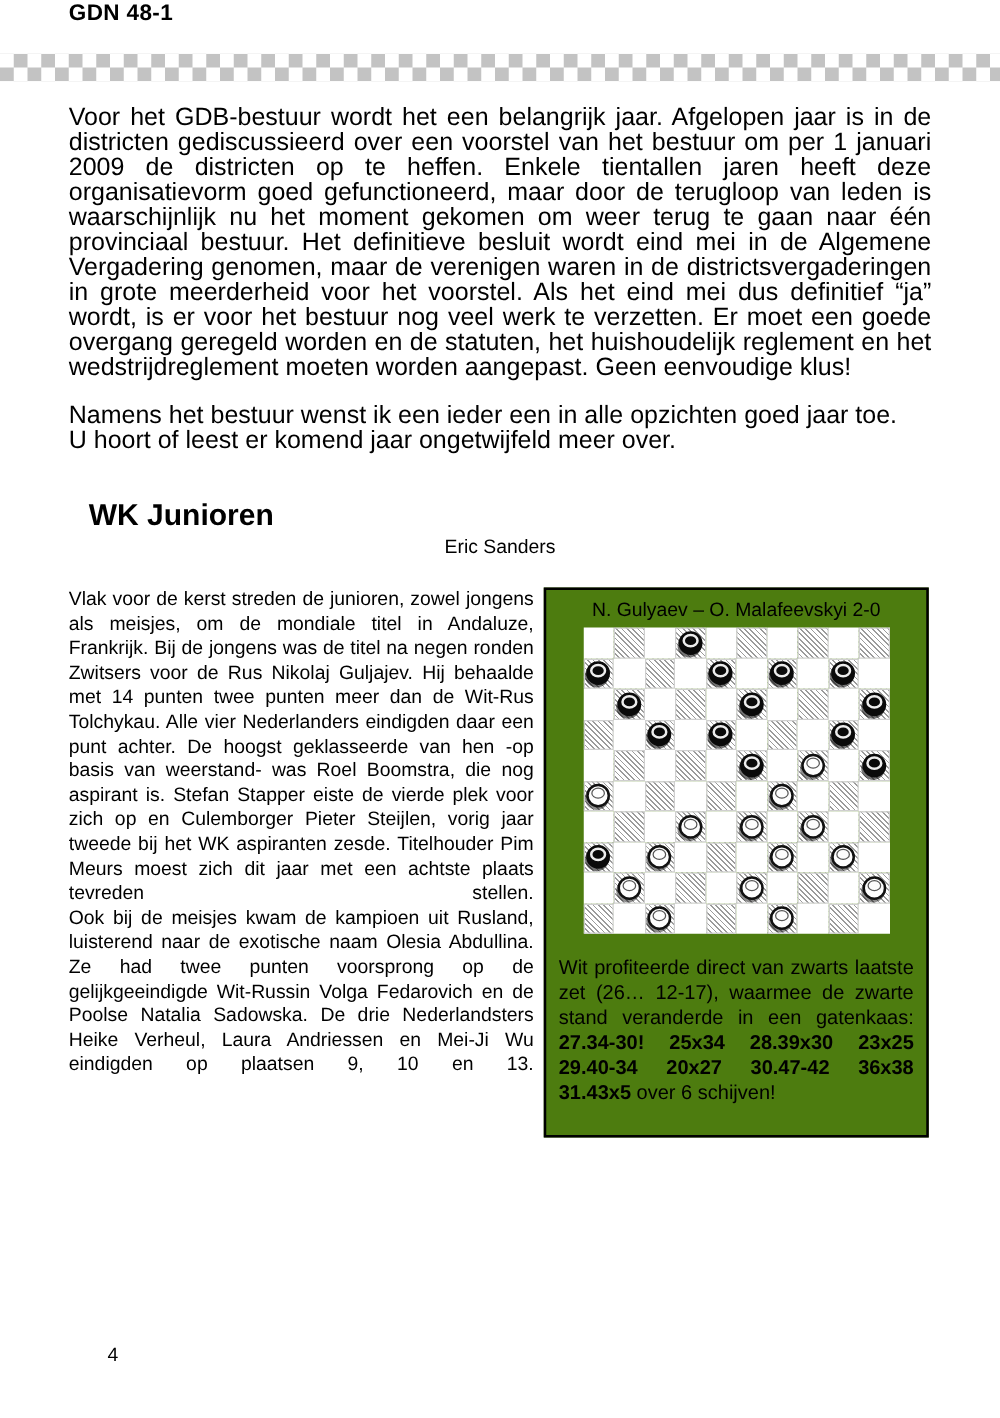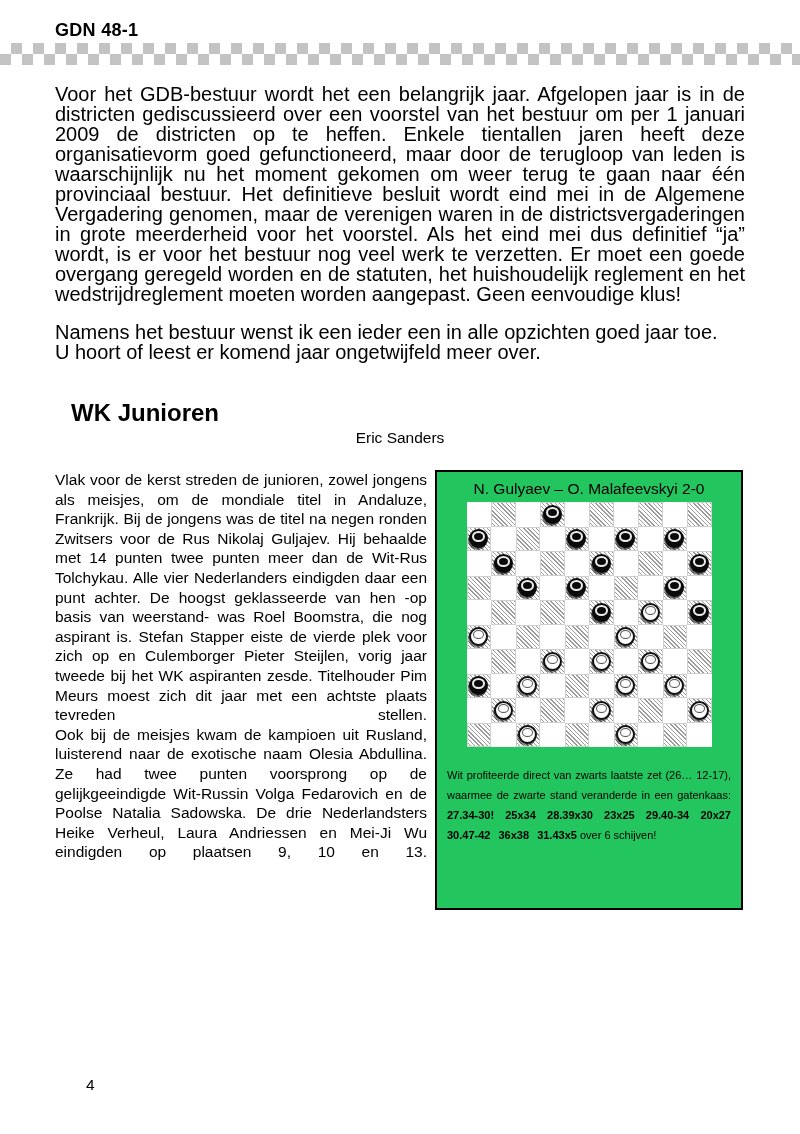--- a/index.html
+++ b/index.html
@@ -1,50 +1,50 @@
 <!DOCTYPE html>
 <html><head>
 <meta charset="utf-8">
 <style>
   html,body{margin:0;padding:0;background:#fff;}
   .page{position:relative;width:800px;height:1134px;background:#fff;overflow:hidden;
         font-family:"Liberation Sans", sans-serif;color:#000;}
-  .masthead{position:absolute;top:20px;left:55px;font-size:18px;font-weight:700;letter-spacing:.3px;}
+  .masthead{position:absolute;top:0;left:55px;font-size:18px;font-weight:700;letter-spacing:.3px;}
   .band{position:absolute;top:43px;left:0;width:800px;height:22px;
         background:conic-gradient(#c3c3c3 0deg 90deg,#fff 90deg 180deg,#c3c3c3 180deg 270deg,#fff 270deg 360deg);
         background-size:22px 22px;}
   .content{position:absolute;top:84px;left:55px;width:690px;}
   .bodytext{font-size:20px;line-height:20px;margin:0;}
   .just{text-align:justify;}
   .p-gap{margin-bottom:18px;}
   .section-title{font-size:24px;line-height:26px;font-weight:700;margin:38px 0 2px 16px;}
   .author{font-size:15.5px;line-height:20px;margin:0 0 22px 0;text-align:center;}
   .columns{display:flex;align-items:flex-start;}
   .leftcol{width:372px;flex:none;font-size:15.5px;line-height:19.6px;}
   .jlast{text-align:justify;text-align-last:justify;margin:0;}
   .stretch{display:flex;justify-content:space-between;margin:0;}
   .boxcol{margin-left:8px;width:308px;flex:none;}
   .diagram-box{box-sizing:border-box;width:308px;height:440px;border:2px solid #000;
-               background:#22c55e;padding:7px 10px 6px 10px;overflow:hidden;}
+               background:#4d7c0f;padding:7px 10px 6px 10px;overflow:hidden;}
   .diagram-title{font-size:15.5px;line-height:20px;text-align:center;margin:0;}
   .board{width:245px;margin:3px auto 0 auto;display:grid;
          grid-template-columns:repeat(10,24.5px);grid-auto-rows:24.5px;}
   .sq{position:relative;display:flex;align-items:center;justify-content:center;box-sizing:border-box;}
   .sq.light{background:#fff;}
   .sq.dark{background-color:#fff;
            background-image:repeating-linear-gradient(45deg,#9b9b9b 0 1px,rgba(0,0,0,0) 1px 3px);
            box-shadow:inset 0 0 0 1px #cfcfcf;}
   .piece{width:19px;height:19px;border-radius:50%;position:relative;box-sizing:border-box;}
   .piece.pb{background:#0a0a0a;box-shadow:-1px 2px 0 rgba(0,0,0,.55);}
   .piece.pb::after{content:"";position:absolute;left:3px;right:3px;top:2px;bottom:6px;
                    border:2px solid #ededed;border-radius:50%;box-sizing:border-box;}
   .piece.pw{background:#fdfdfd;border:2px solid #111;box-shadow:-1px 2px 0 rgba(0,0,0,.45);}
   .piece.pw::after{content:"";position:absolute;left:2px;right:2px;top:1px;bottom:5px;
                    border:1px solid #555;border-radius:50%;}
-  .caption{font-size:11px;line-height:20px;text-align:justify;margin:18px 0 4px 0;}
+  .caption{font-size:16px;line-height:20px;text-align:justify;margin:18px 0 4px 0;}
   .moves{font-weight:700;word-spacing:5px;}
   .closing{margin-top:20px;}
   .page-num{position:absolute;left:86px;top:1076px;font-size:15.5px;}
 </style>
 </head>
 <body>
 
 <div class="page">
 
   <div class="masthead">GDN 48-1</div>

